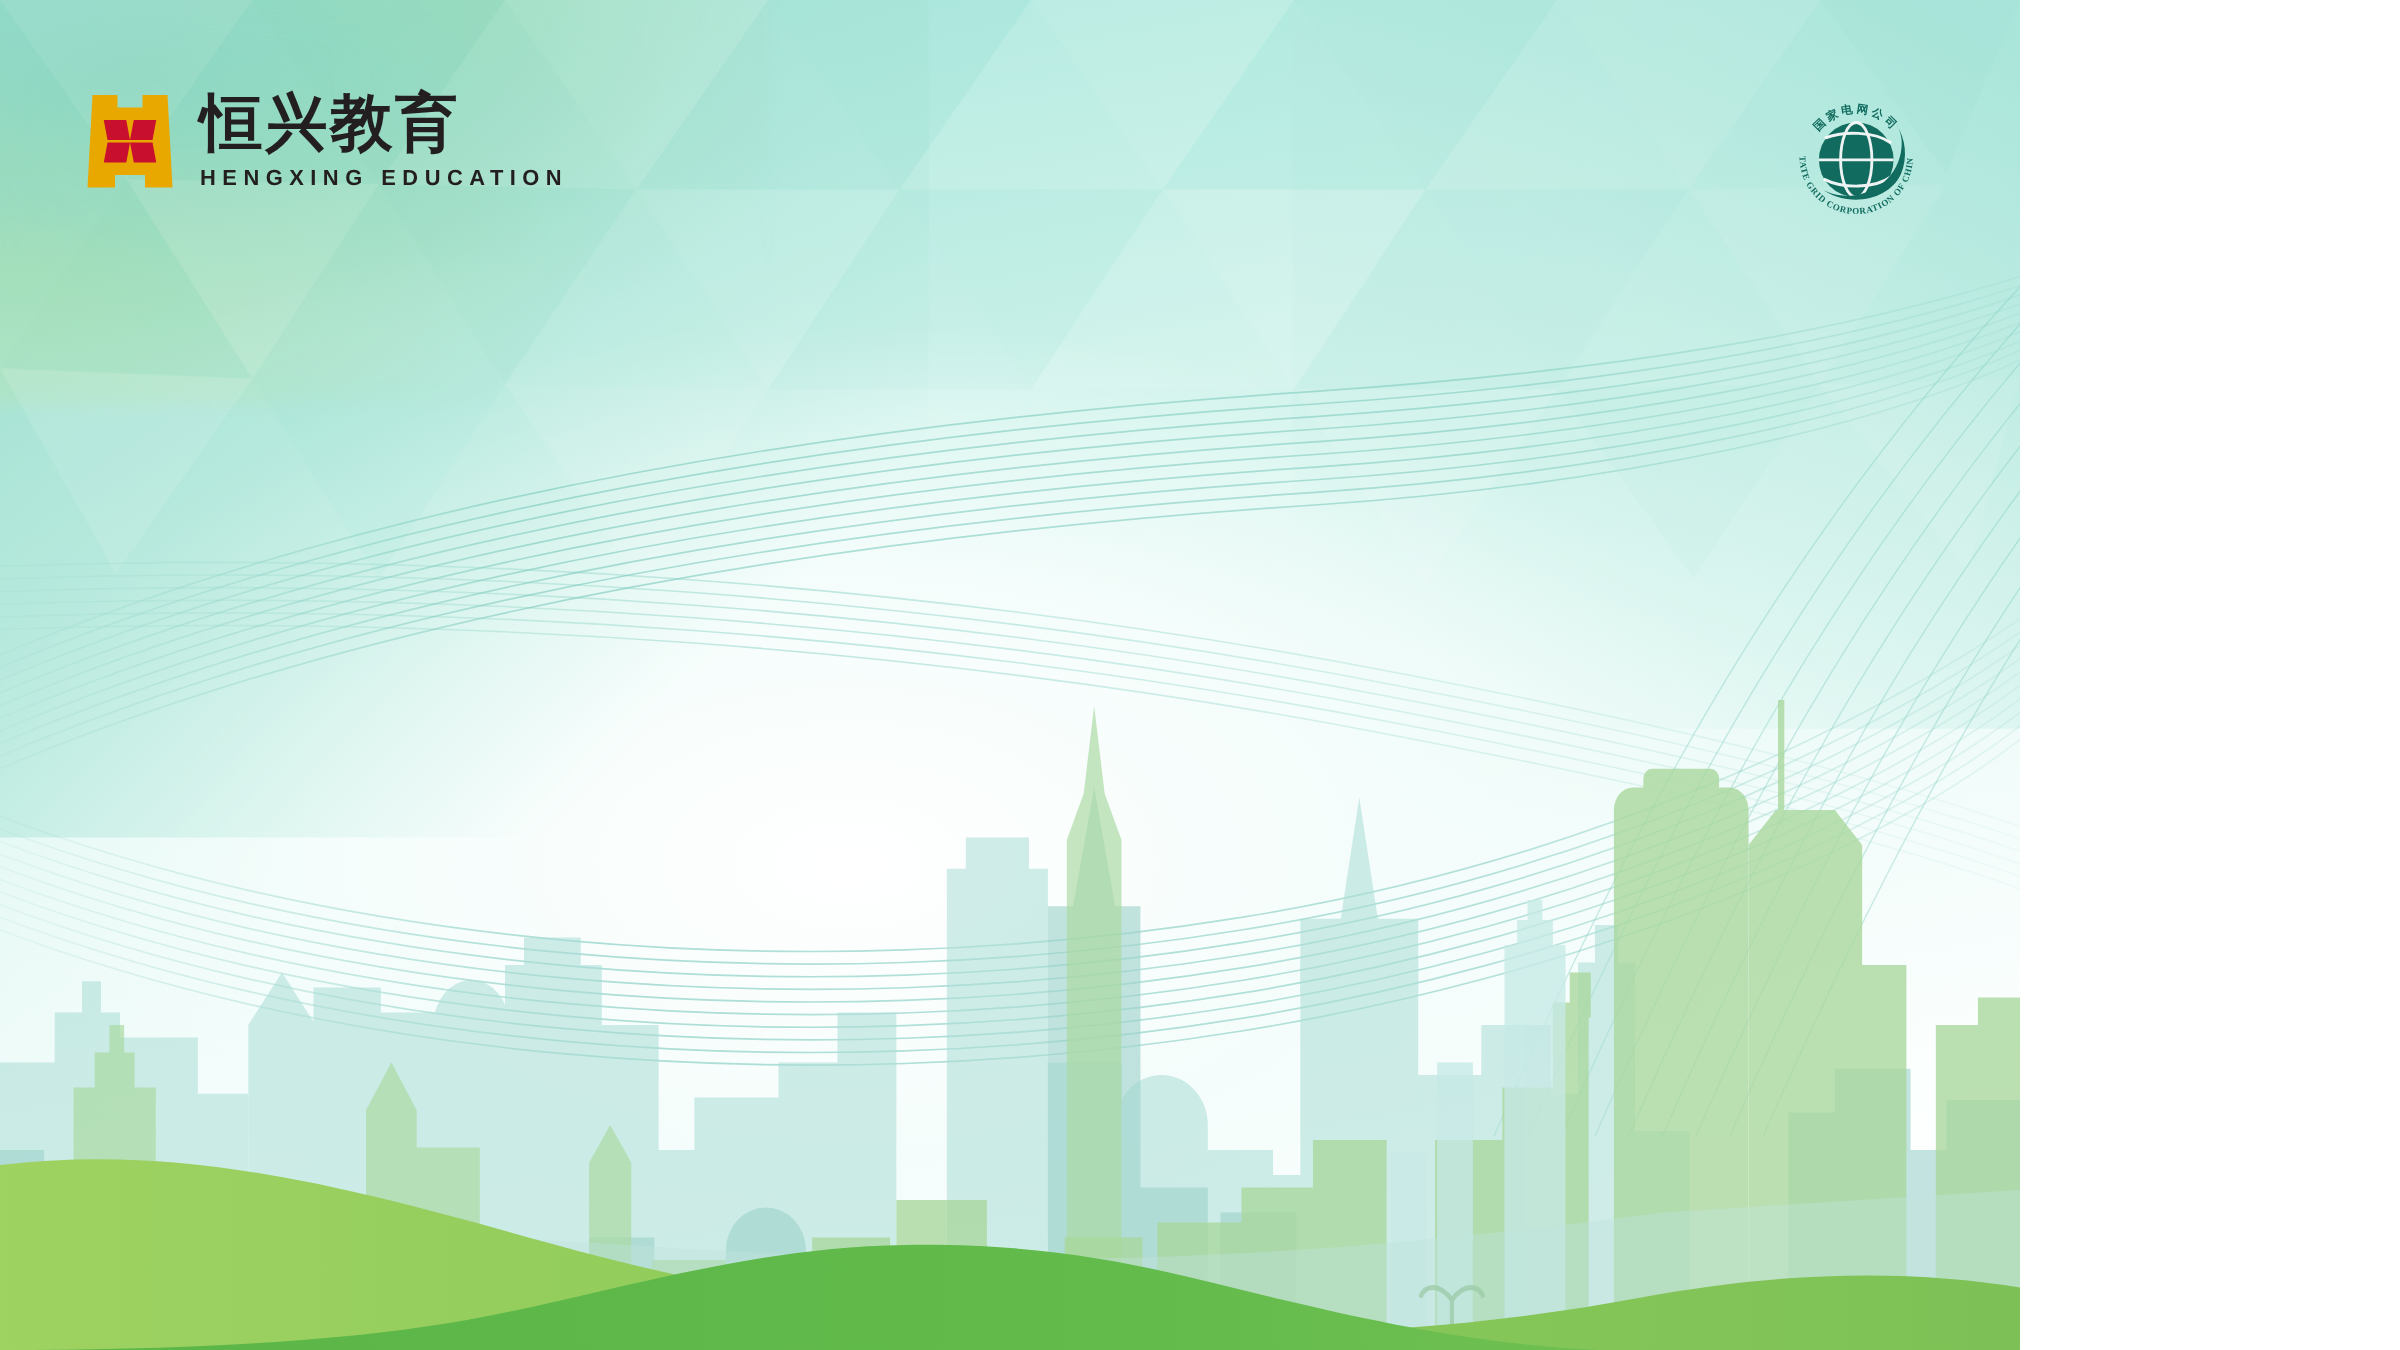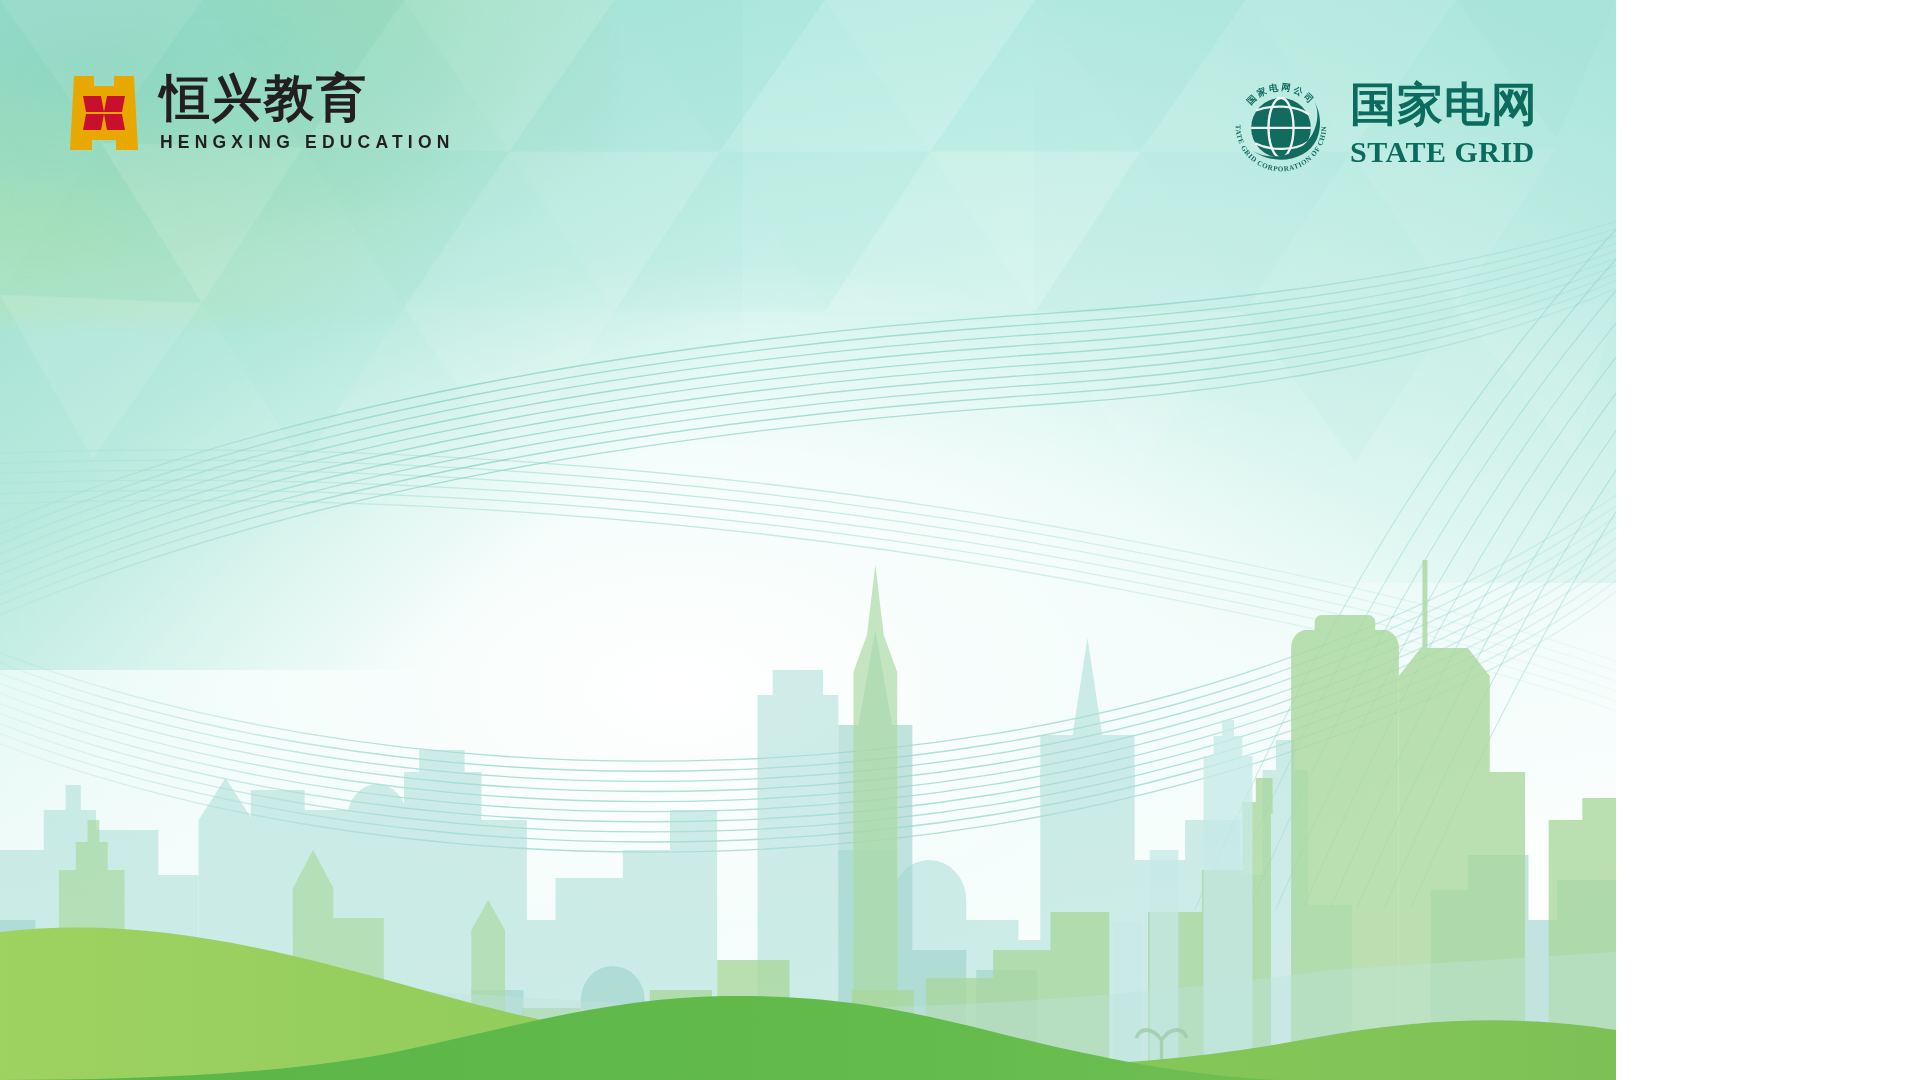--- a/index.html
+++ b/index.html
@@ -395,20 +395,16 @@
 
       <path d="M26,82 C 48,96 86,84 92,52 C 94,42 92,34 88,28 C 96,40 98,56 92,70 C 82,92 48,98 26,82 Z" fill="#116B5F"></path>
 
       <text font-size="9.5" font-weight="bold" fill="#116B5F" font-family="'DejaVu Sans','Liberation Sans',sans-serif" letter-spacing="2.6">
         <textPath href="#arcTop" startOffset="50%" text-anchor="middle">国家电网公司</textPath>
       </text>
       <text font-size="7.4" font-weight="bold" fill="#116B5F" font-family="'Liberation Serif',serif" letter-spacing="0.6">
         <textPath href="#arcBot" startOffset="50%" text-anchor="middle">STATE GRID CORPORATION OF CHINA</textPath>
       </text>
     </svg>
-    <div class="sg-words">
-      <div class="sg-cn">国家电网</div>
-      <div class="sg-en">STATE GRID</div>
-    </div>
   </div>
 
 
 </div>
 
 </body></html>

